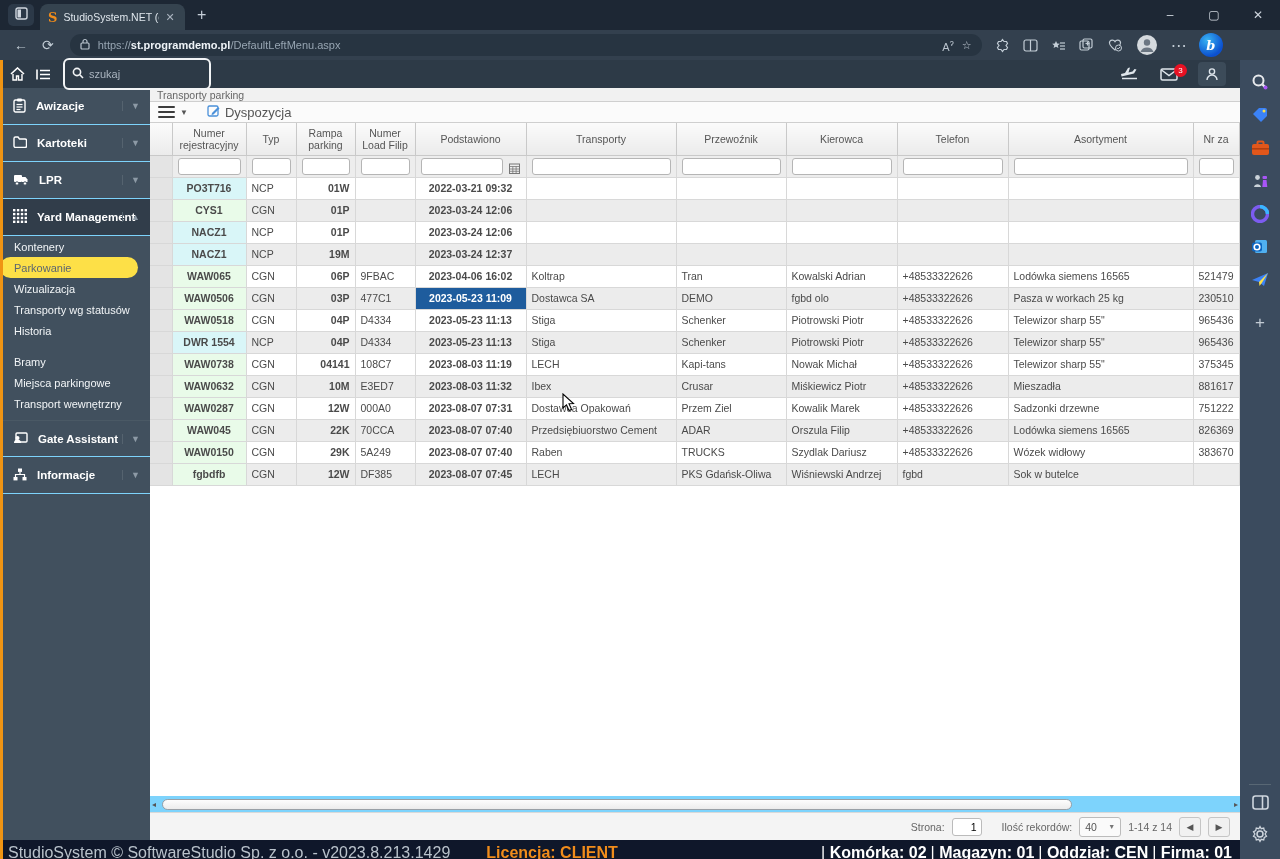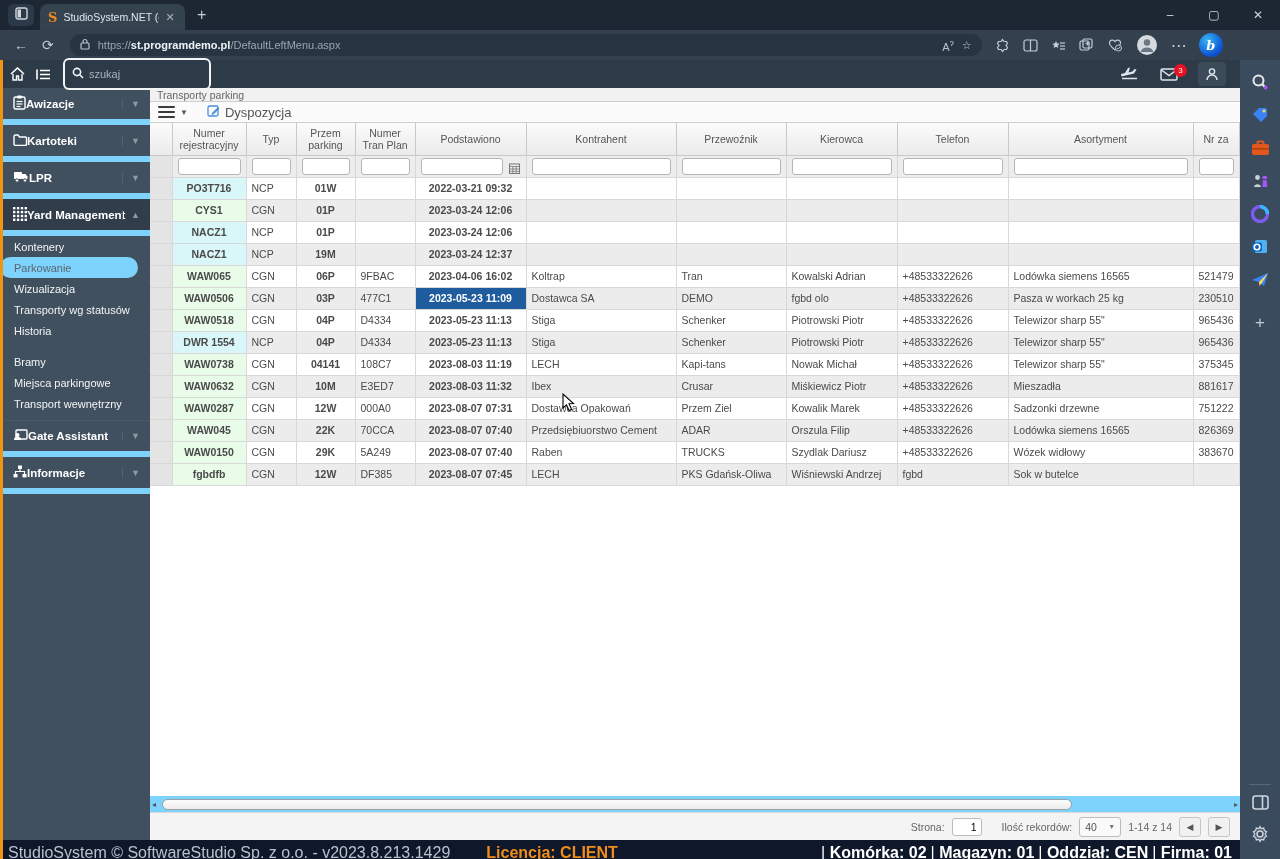--- a/index.html
+++ b/index.html
@@ -34,26 +34,26 @@
   .search-pill input { background:transparent; border:none; outline:none; color:#e5e9ed; font-size:11px; width:100px; font-family:"Liberation Sans", sans-serif; }
   .search-pill input::placeholder { color:#aab4bf; }
   .appbar-right { margin-left:auto; display:flex; align-items:center; gap:20px; margin-right:14px; }
   .mail-wrap { position:relative; display:flex; }
   .mail-badge { position:absolute; right:-9px; top:-4px; background:#e81123; color:#fff; border-radius:50%; width:13px; height:13px; font-size:8px; display:flex; align-items:center; justify-content:center; }
   .user-chip { background:#3c4b59; border-radius:4px; width:28px; height:24px; display:flex; align-items:center; justify-content:center; }
 
   
   .accent-stripe { position:absolute; left:0; top:60px; width:3px; height:799px; z-index:9; }
   .sidebar { position:absolute; left:0; top:88px; width:150px; height:752px; background:#41505e; color:#fff; z-index:2; }
-  .side-item { height:37px; display:flex; align-items:center; padding-left:13px; border-bottom:6px solid #7dd3fc; font-size:11.5px; font-weight:bold; position:relative; }
+  .side-item { height:37px; display:flex; align-items:center; padding-left:13px; gap:10px; border-bottom:1px solid #7dd3fc; font-size:11.5px; font-weight:bold; position:relative; }
   .side-item .chev { position:absolute; right:10px; color:#8d9aa6; font-size:9px; border-left:1px solid #55636f; padding-left:8px; }
   .side-item.active { background:#313d4a; }
   .submenu { padding:0 0 6px 0; font-size:11px; }
   .sub-item { height:21px; display:flex; align-items:center; padding-left:14px; color:#f2f5f7; }
-  .sub-item.selected { background:#7dd3fc; color:#5c6670; border-radius:11px; width:138px; }
+  .sub-item.selected { background:#fde047; color:#5c6670; border-radius:11px; width:138px; }
   .sub-gap { height:10px; }
   .side-bottom { border-top:1px solid #4a5965;align-items:center; }
 
   
   .content { position:absolute; left:150px; top:88px; width:1090px; height:752px; background:#7dd3fc; display:flex; flex-direction:column; overflow:hidden; }
   .page-titlebar { height:14px; background:#f1f1f1; border-bottom:1px solid #cfcfcf; font-size:10.5px; color:#666; padding-left:7px; display:flex; align-items:center; flex:none; }
   .toolbar { height:21px; background:#fbfbfb; border-bottom:1px solid #cfcfcf; display:flex; align-items:center; padding-left:8px; gap:5px; flex:none; }
   .burger-dark span { display:block; width:17px; height:2.5px; background:#3c3c3c; margin:2.5px 0; border-radius:1px; }
   .tb-caret { color:#555; font-size:8px; margin-right:14px; }
   .dysp-btn { display:flex; align-items:center; gap:5px; font-size:13px; color:#555; }
@@ -69,21 +69,21 @@
   tr.filter-row input { width:100%; height:17px; border:1px solid #b5b5b5; border-radius:3px; outline:none; font-size:10px; padding:0 3px; background:#fff; }
   .cal-ic { position:absolute; right:6px; top:7px; }
   td.c-handle { background:#e4e4e4 !important; border-right:1px solid #c9c9c9; }
   table.grid td { border-right:1px solid #d8d8d8; border-bottom:1px solid #d8d8d8; height:22px; padding:0 5px; white-space:nowrap; overflow:hidden; color:#4a4a4a; }
   tbody tr:nth-child(even) td { background:#ececec; }
   tbody tr:nth-child(odd) td { background:#fff; }
   td.c-reg { font-weight:bold; text-align:center; color:#1d1d1d; }
   td.c-reg.ncp { background:#d9f6f8 !important; }
   td.c-reg.cgn { background:#e9fbe9 !important; }
   td.c-typ, td.c-loadplan { color:#828282; }
-  td.c-rampa { font-weight:bold; text-align:center; color:#222; }
+  td.c-rampa { font-weight:bold; text-align:right; color:#222; }
   td.c-podstawiono { font-weight:bold; text-align:center; color:#333; }
   td.c-podstawiono.sel { background:#1e5c9d !important; color:#fff; }
   td.c-nr { color:#555; }
 
   .hscroll { height:12px; margin:2px 2px 2px 2px; display:flex; align-items:center; flex:none; }
   .hs-arrow { color:#555; font-size:8px; width:8px; }
   .hs-track { flex:1; height:11px; position:relative; }
   .hs-thumb { position:absolute; left:2px; top:0; width:85%; height:11px; background:linear-gradient(#fdfdfd,#ececec); border:1px solid #9aa0a6; border-radius:6px; }
 
   .pager { height:28px; background:#f4f4f4; border-top:1px solid #d9d9d9; display:flex; align-items:center; justify-content:flex-end; gap:7px; padding-right:10px; font-size:10.5px; color:#666; flex:none; }
@@ -360,24 +360,24 @@
             <col class="w8">
             <col class="w9">
             <col class="w10">
             <col class="w11">
         </colgroup>
         <thead>
           <tr>
             <th></th>
             <th>Numer rejestracyjny</th>
             <th>Typ</th>
-            <th>Przem parking</th>
-            <th>Numer Tran Plan</th>
+            <th>Rampa parking</th>
+            <th>Numer Load Filip</th>
             <th>Podstawiono</th>
-            <th>Kontrahent</th>
+            <th>Transporty</th>
             <th>Przewoźnik</th>
             <th>Kierowca</th>
             <th>Telefon</th>
             <th>Asortyment</th>
             <th>Nr za</th>
           </tr>
           <tr class="filter-row">
             <td class="c-handle"></td>
             <td><input style=""></td>
             <td><input style=""></td>

